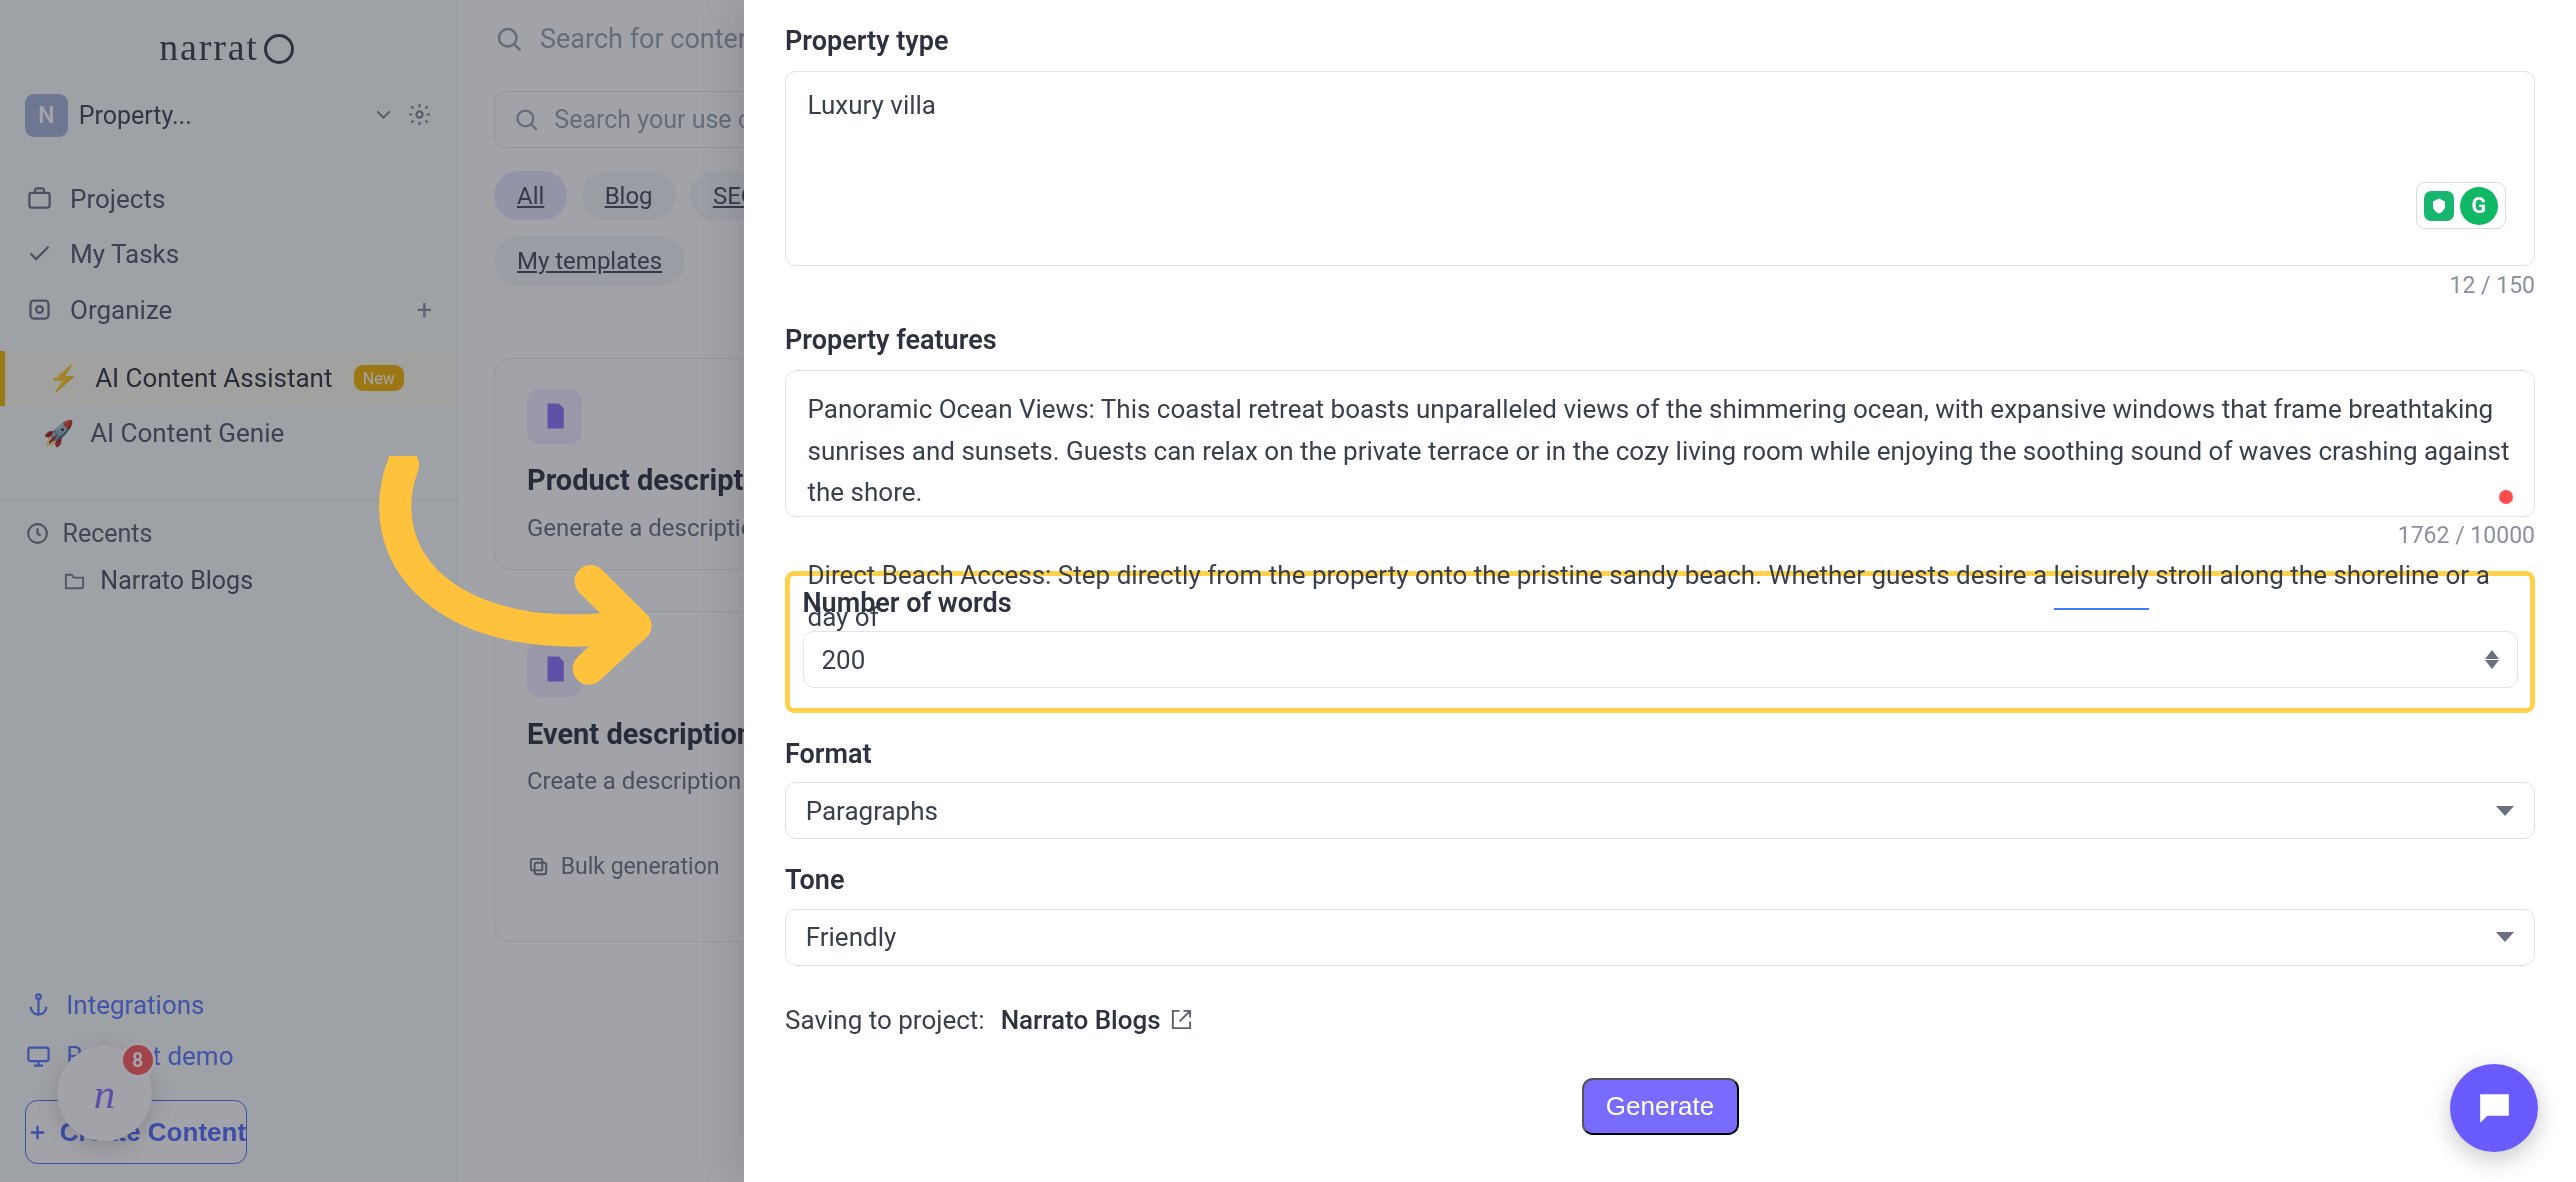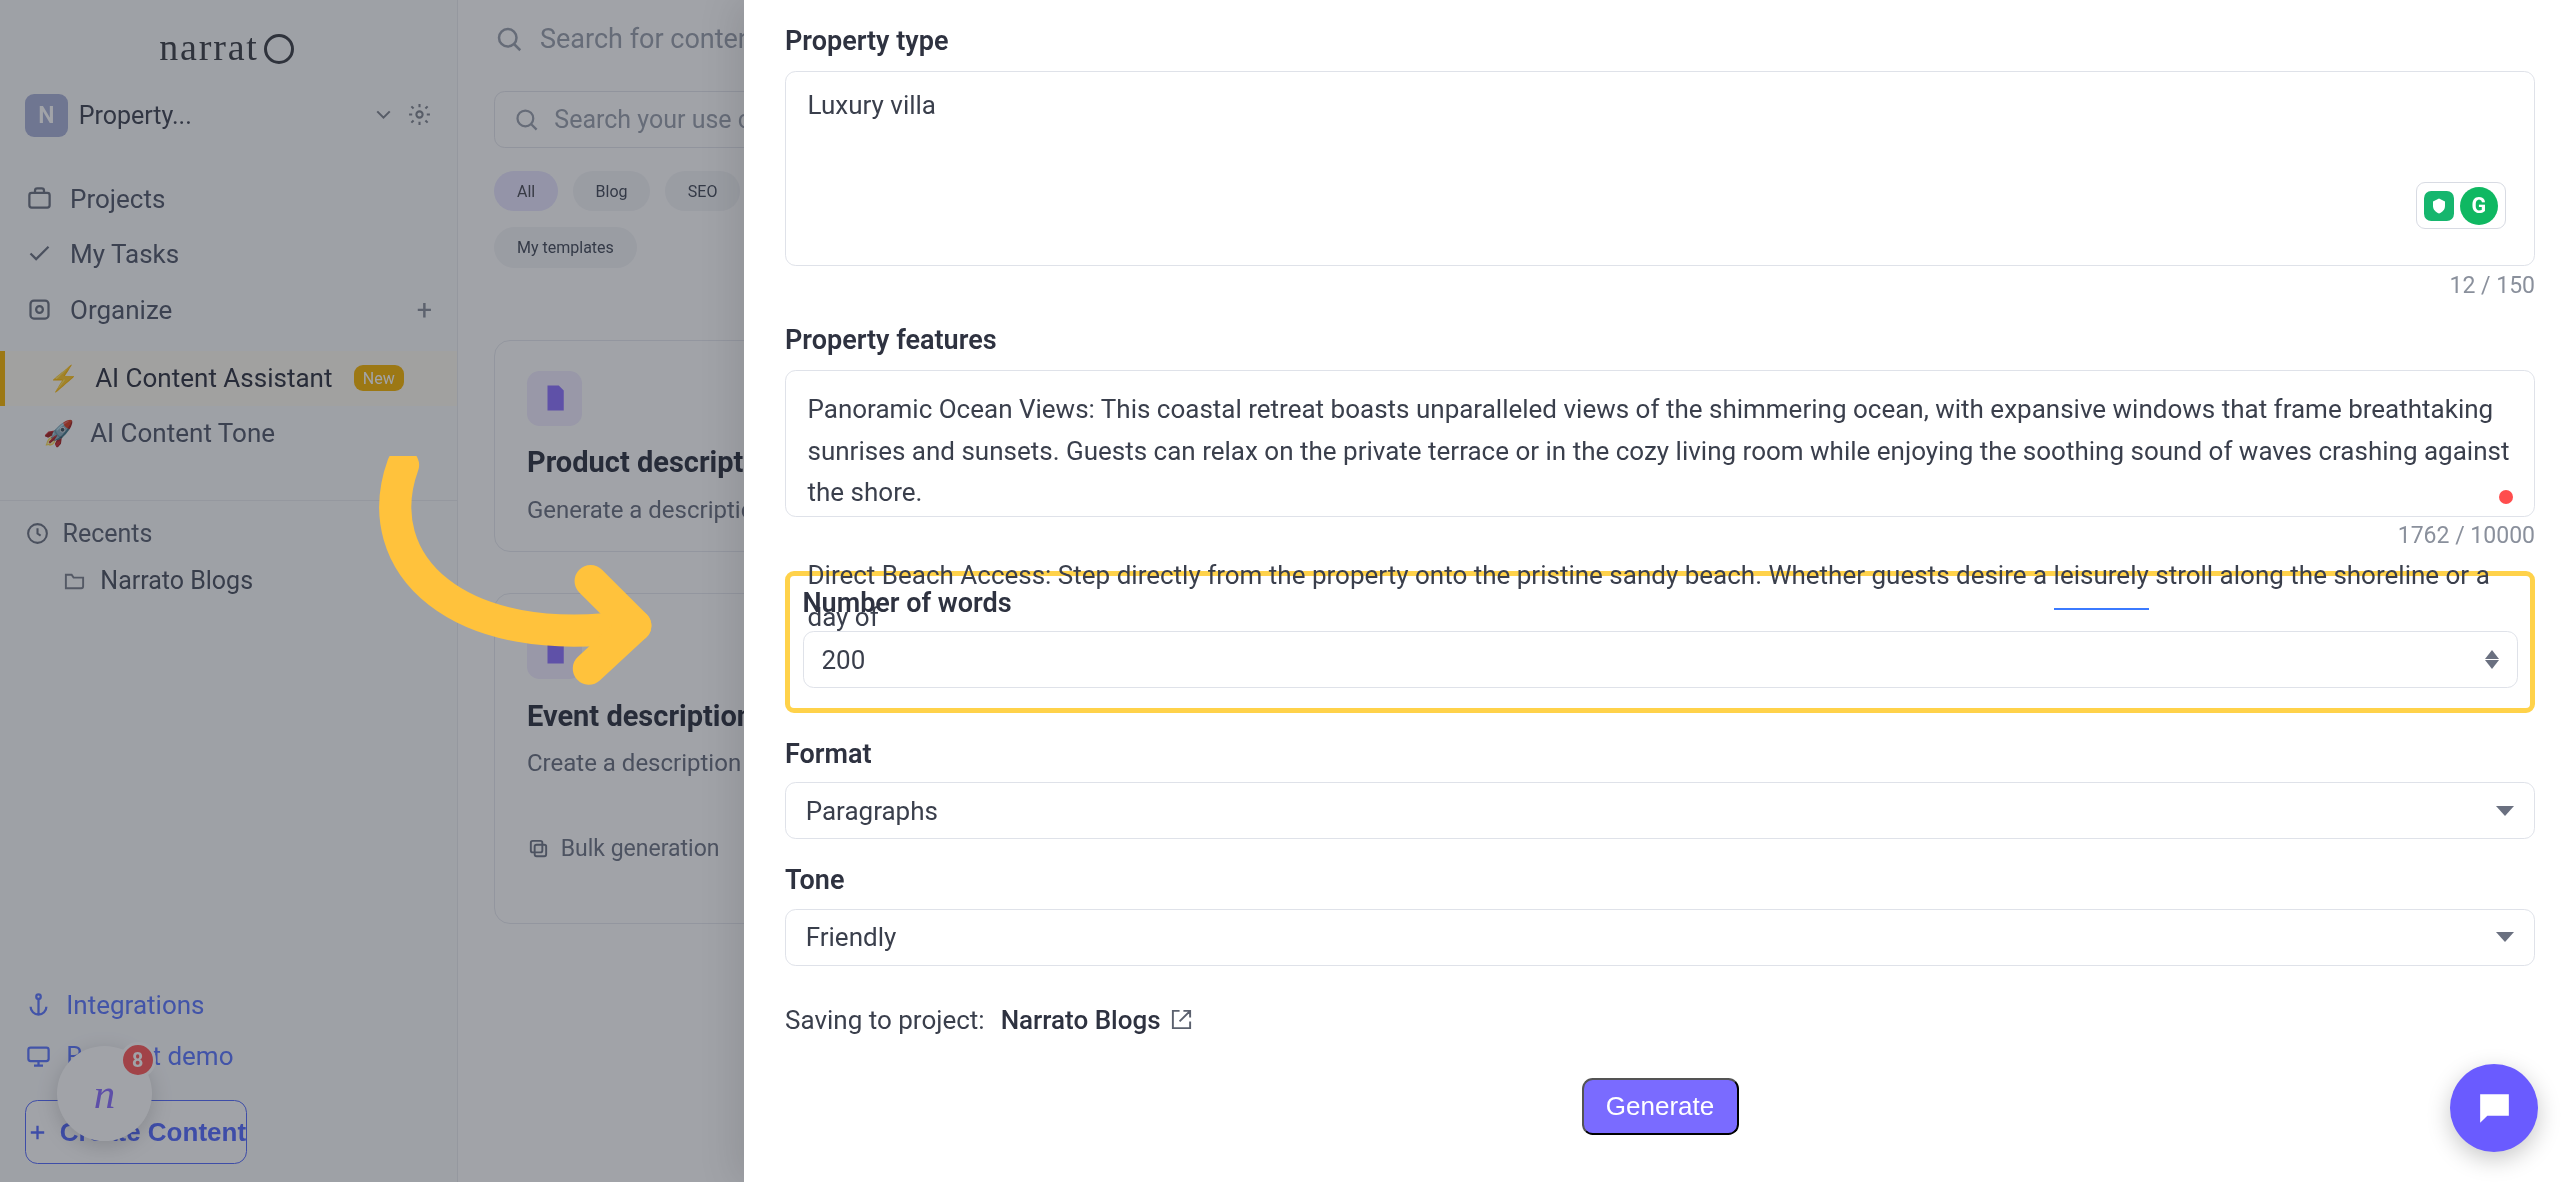--- a/index.html
+++ b/index.html
@@ -89,22 +89,23 @@
     }
     .top-search svg { width:30px; height:30px; stroke:#9aa0ad; fill:none; stroke-width:2;}
     .use-search {
       margin-top:36px; height:57px; border:1.8px solid #e4e6ec; border-radius:10.7px;
       display:flex; align-items:center; gap:14.3px; padding:0 18px; color:#9aa0ad; font-size:25px;
     }
     .use-search svg { width:27px; height:27px; stroke:#9aa0ad; fill:none; stroke-width:2;}
 
     .chip-row { display:flex; gap:14.3px; margin-top:23px; }
     .chip {
-      padding:10.7px 23px; border-radius:894px; font-size:16px; color:#444b59;
+      padding:10.7px 23px; border-radius:894px; font-size:24px; color:#444b59;
       background:#f3f4f7;
+      text-decoration:underline;
     }
     .chip.active { background:#e8e5ff; color:#4a4c55; }
     .chip-row2 { margin-top:16px; }
 
     .cards { display:flex; flex-direction:column; gap:41px; margin-top:72px; }
     .card {
       border:1.8px solid #e7e9ef; border-radius:16px; padding:30px 32px 23px; width:1002px;
       background:#fff;
     }
     .card-ico {
@@ -255,21 +256,21 @@
     </div>
 
     <div class="nav-sub">
       <div class="nav-item ai-assist">
         <span class="emoji">⚡</span>
         <span>AI Content Assistant</span>
         <span class="new-badge">New</span>
       </div>
       <div class="nav-item genie">
         <span class="emoji">🚀</span>
-        <span>AI Content Tone</span>
+        <span>AI Content Genie</span>
       </div>
     </div>
   </nav>
 
   <div class="divider"></div>
 
   <div class="recents-head">
     <svg viewBox="0 0 24 24">
         <circle cx="12" cy="12" r="9"></circle>
         <path d="M12 7v5l3 2"></path>

